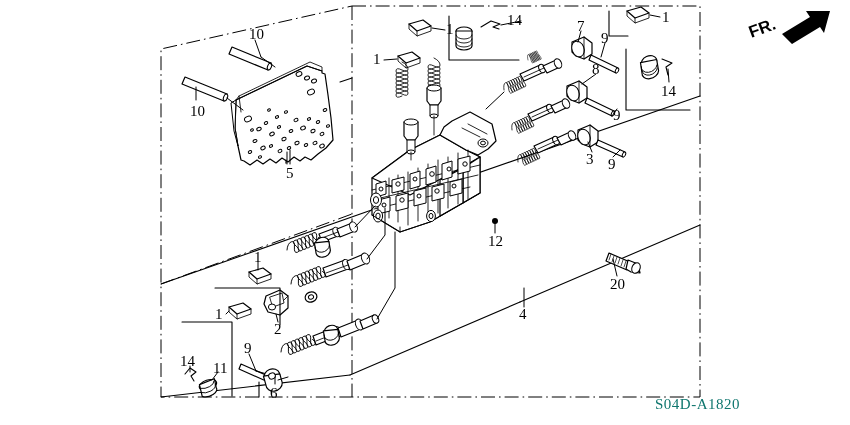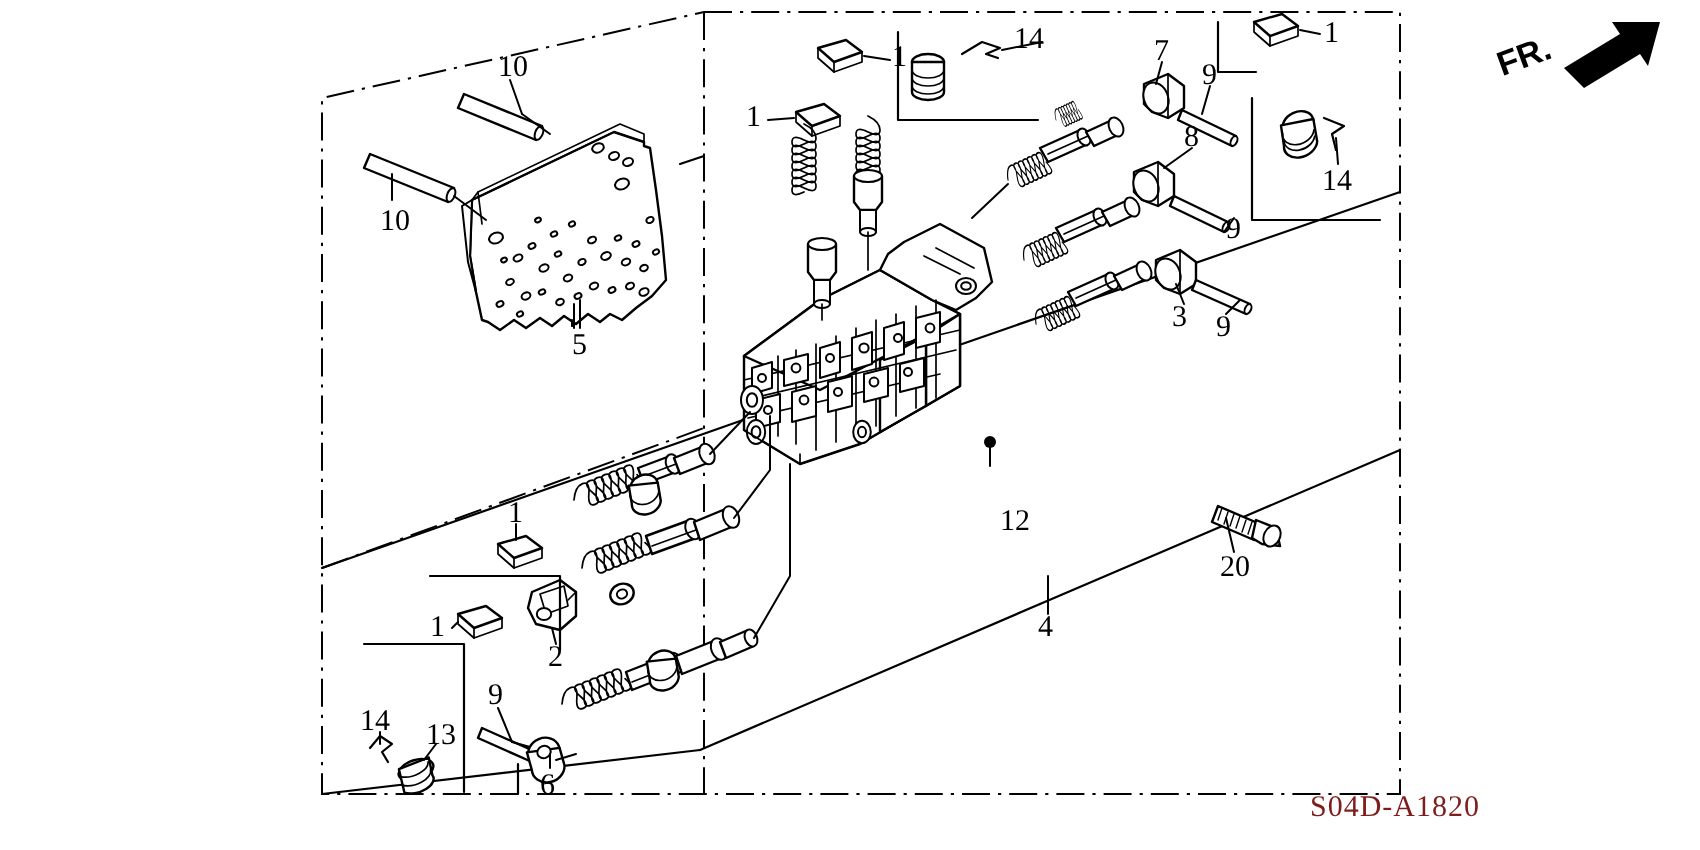--- a/index.html
+++ b/index.html
@@ -20,21 +20,21 @@
     line-height:1;
     white-space:nowrap;
     user-select:none;
   }
   #partcode{
     position:absolute;
     left:655px;top:396px;
     font-family:"Liberation Serif", serif;
     font-size:15px;
     letter-spacing:0.5px;
-    color:#7f1d1d;
+    color:#0f766e;
     white-space:nowrap;
   }
   #frmark{
     position:absolute;
     left:744px;top:8px;
     width:100px;height:44px;
   }
   #frtext{
     position:absolute;
     left:746px;top:24px;
@@ -574,29 +574,29 @@
   <span class="calloutnum" style="left:446px;top:22px;">1</span>
   <span class="calloutnum" style="left:507px;top:13px;">14</span>
   <span class="calloutnum" style="left:662px;top:10px;">1</span>
   <span class="calloutnum" style="left:577px;top:19px;">7</span>
   <span class="calloutnum" style="left:601px;top:31px;">9</span>
   <span class="calloutnum" style="left:592px;top:62px;">8</span>
   <span class="calloutnum" style="left:613px;top:108px;">9</span>
   <span class="calloutnum" style="left:661px;top:84px;">14</span>
   <span class="calloutnum" style="left:586px;top:152px;">3</span>
   <span class="calloutnum" style="left:608px;top:157px;">9</span>
-  <span class="calloutnum" style="left:500px;top:234px;margin-top:20px;">12</span>
+  <span class="calloutnum" style="left:488px;top:234px;">12</span>
   <span class="calloutnum" style="left:519px;top:307px;">4</span>
   <span class="calloutnum" style="left:610px;top:277px;">20</span>
   <span class="calloutnum" style="left:254px;top:250px;">1</span>
   <span class="calloutnum" style="left:215px;top:307px;">1</span>
   <span class="calloutnum" style="left:274px;top:322px;">2</span>
   <span class="calloutnum" style="left:244px;top:341px;">9</span>
   <span class="calloutnum" style="left:180px;top:354px;">14</span>
-  <span class="calloutnum" style="left:213px;top:361px;">13</span>
+  <span class="calloutnum" style="left:213px;top:361px;">11</span>
   <span class="calloutnum" style="left:270px;top:386px;">6</span>
 
   <div id="partcode">S04D-A1820</div>
 
   <svg id="frmark" viewBox="0 0 100 44">
     <path d="M38,26 L66,9 L62,3 L86,3 L80,25 L76,19 L48,36 Z" fill="#000"></path>
   </svg>
   <div id="frtext">FR.</div>
 
 </div>

